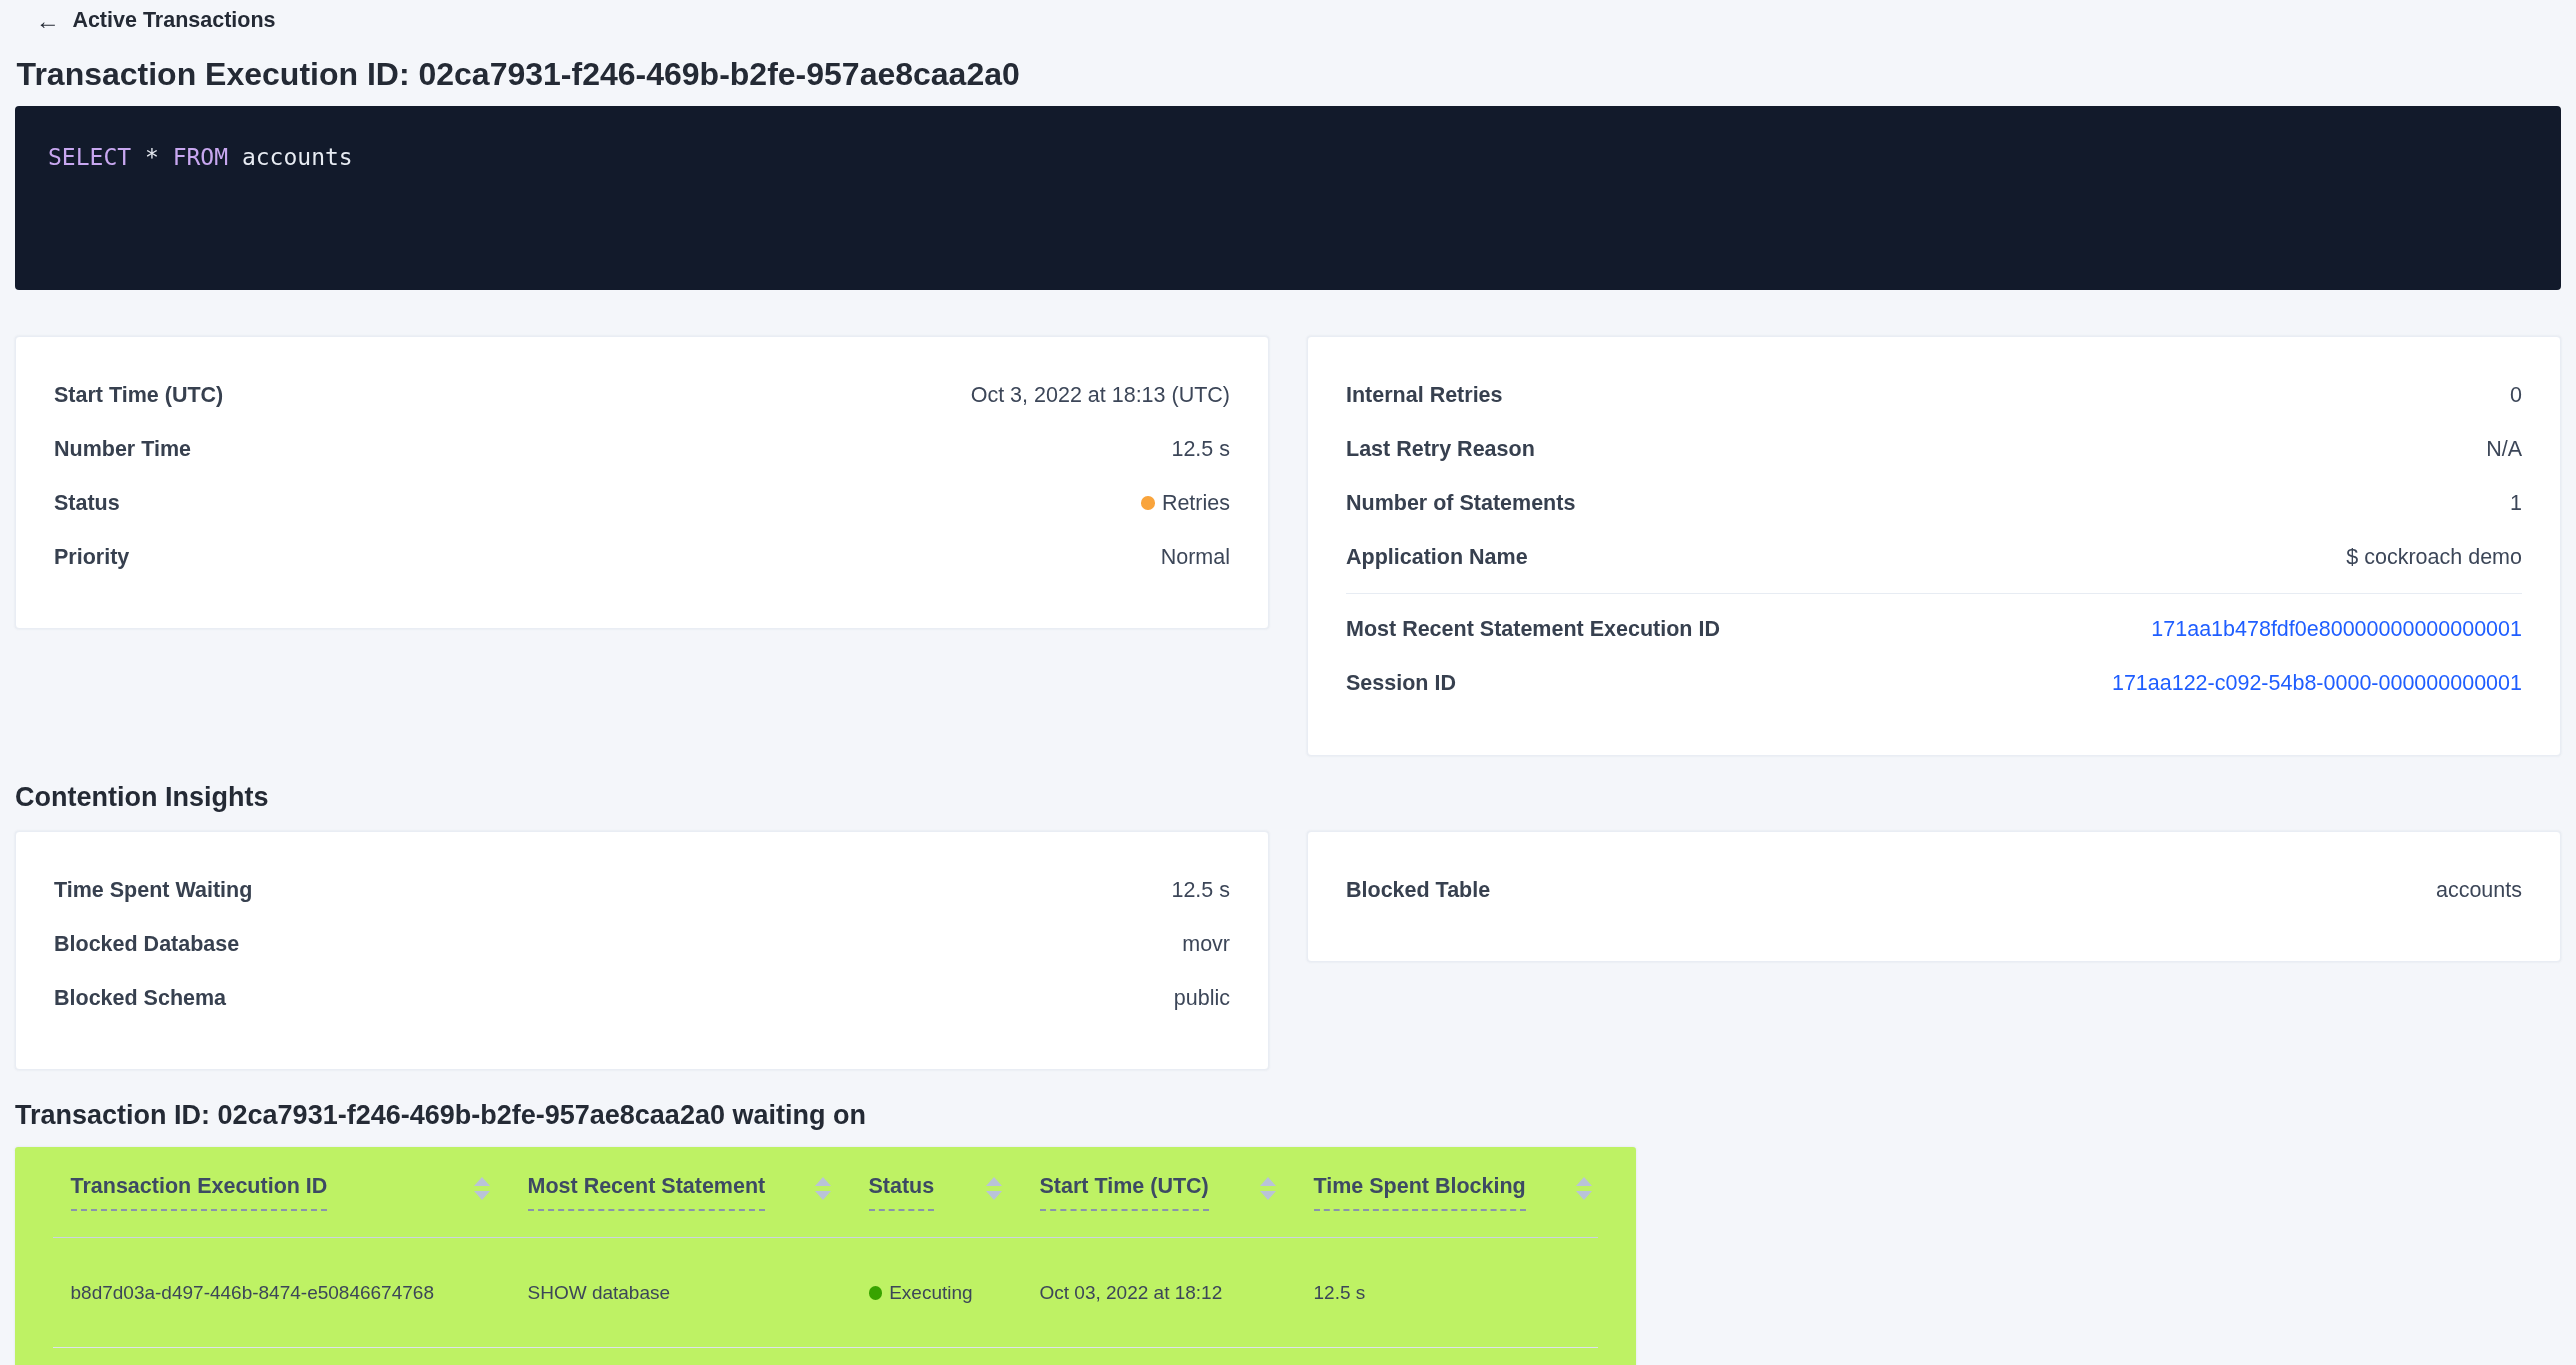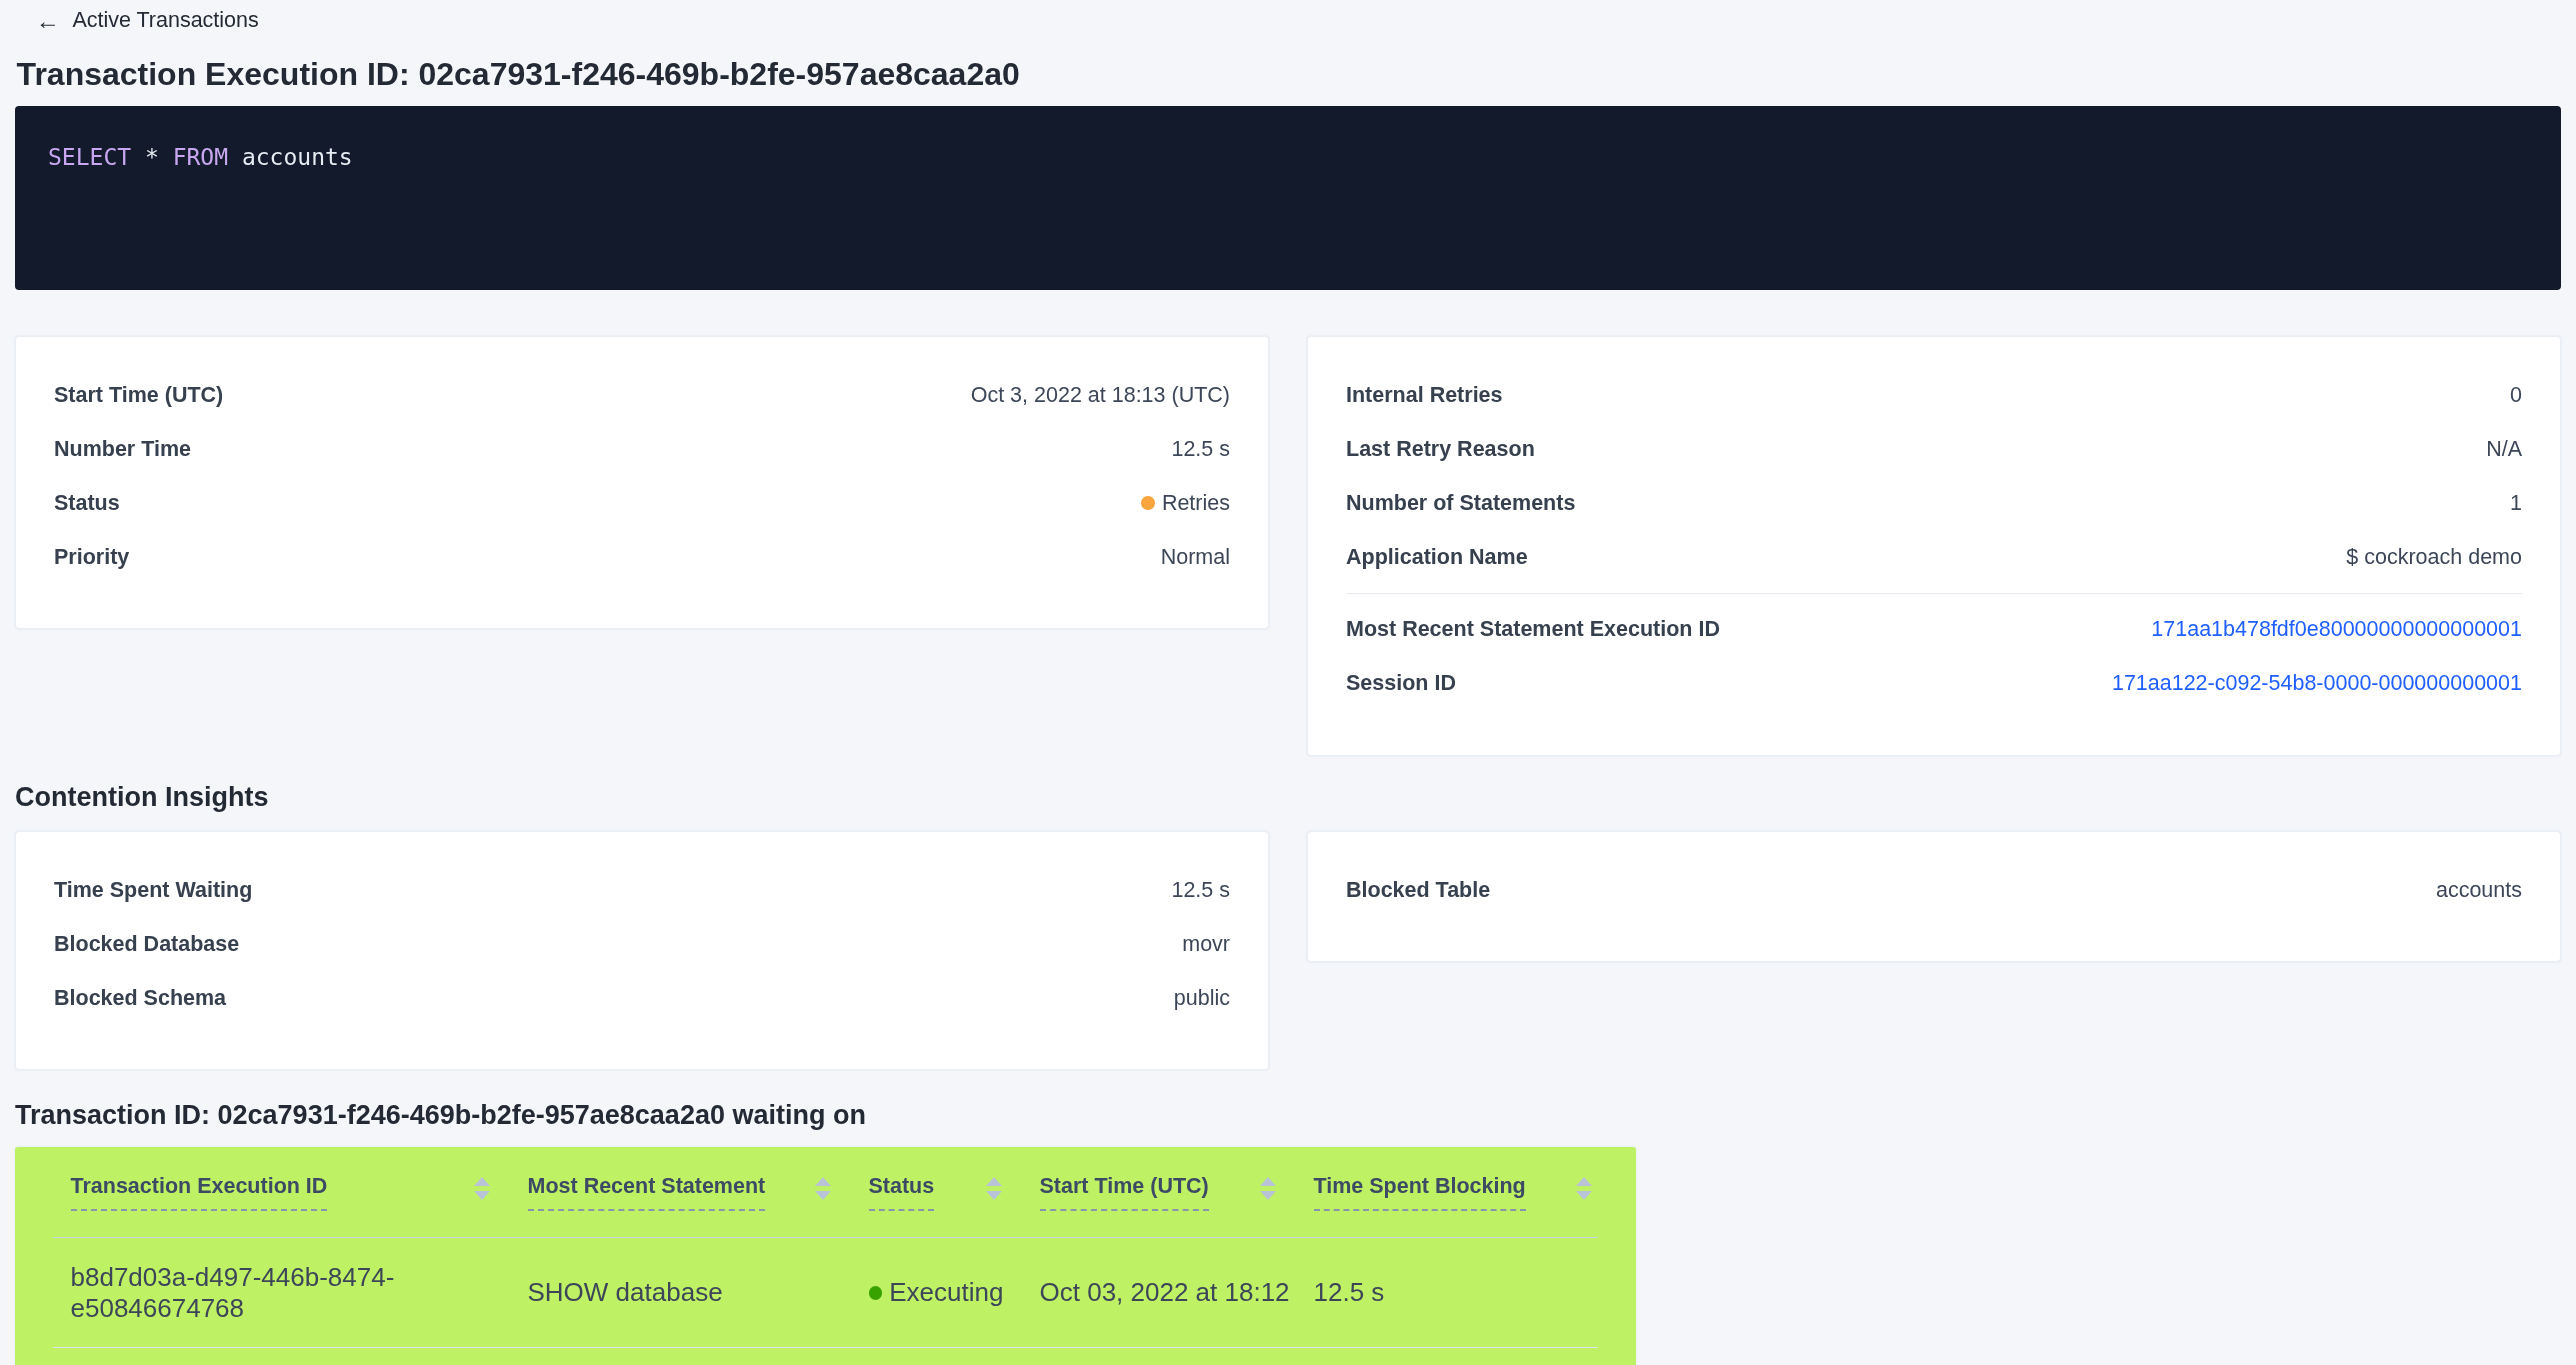--- a/index.html
+++ b/index.html
@@ -11,21 +11,21 @@
     overflow:hidden;
   }
   .page { padding:0 15px; }
 
   
   .back-link {
     display:inline-flex; align-items:center; gap:12.7px;
     margin:8px 0 0 20.7px; cursor:pointer;
   }
   .back-arrow { font-size:24px; color:#242a35; line-height:1; }
-  .back-label { font-size:21.5px; font-weight:400; color:#242a35; }
+  .back-label { font-size:21.5px; font-weight:700; color:#242a35; }
 
   .page-title {
     margin:22px 0 0 1.6px;
     font-size:32px; font-weight:700; color:#242a35; line-height:1.2;
   }
 
   
   .sql-box {
     margin-top:12.7px; height:184px;
     background:#121a2b; border-radius:4px;
@@ -97,21 +97,21 @@
     border-bottom:9.5px solid #b9c3d8;
   }
   .tri-down {
     width:0; height:0;
     border-left:8px solid transparent; border-right:8px solid transparent;
     border-top:9.5px solid #b9c3d8;
   }
   .tbody-row {
     height:110px; align-items:center;
     border-bottom:0.8px solid #dde2ee;
-    font-size:26px; color:#3c4658;
+    font-size:19px; color:#3c4658;
   }
   .table-footer-space { height:29px; }
 </style>
 </head>
 <body>
 
 <div class="page">
 
   <div class="back-link">
     <span class="back-arrow">←</span>

